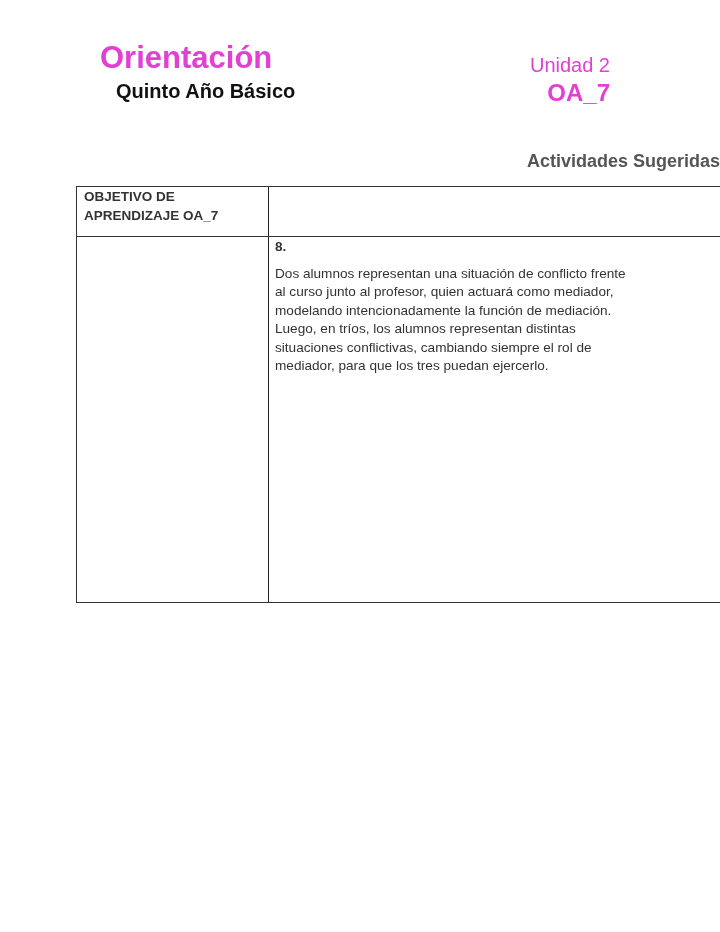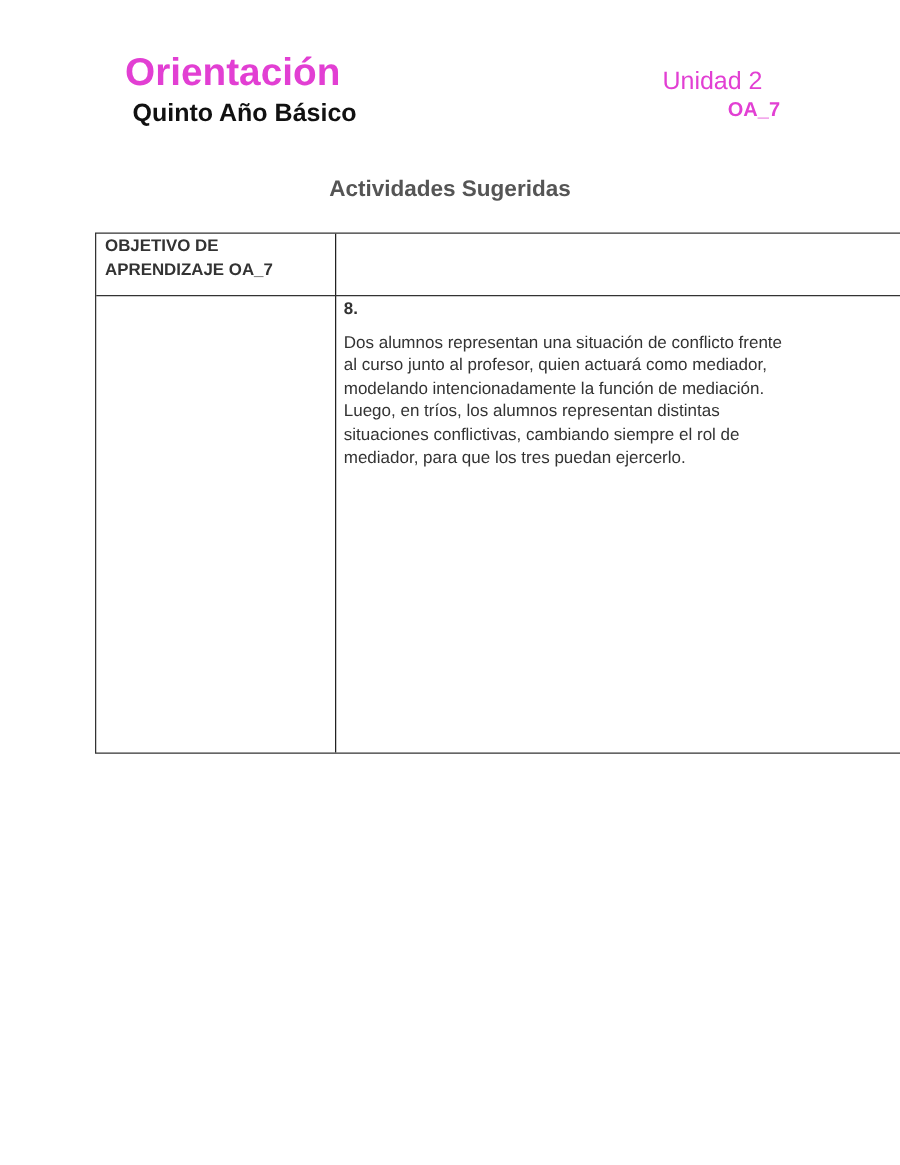--- a/index.html
+++ b/index.html
@@ -4,30 +4,30 @@
   <style>
     html, body { margin: 0; padding: 0; }
     body {
       width: 720px; height: 932px; background: #ffffff; position: relative; overflow: hidden;
       font-family: "Liberation Sans", sans-serif; color: #222222;
     }
     .title {
       position: absolute; left: 100px; top: 42px; font-size: 31px; font-weight: bold; color: #e23fd3; line-height: 1; text-align: center;
     }
     .subtitle {
-      position: absolute; left: 106px; top: 81px; font-size: 20px; font-weight: bold; color: #111111; line-height: 1;
+      position: absolute; left: 116px; top: 81px; font-size: 20px; font-weight: bold; color: #111111; line-height: 1;
     }
     .unit {
       position: absolute; right: 110px; top: 55px; font-size: 20px; font-weight: normal; color: #e23fd3; line-height: 1; text-align: right;
     }
     .oa {
-      position: absolute; right: 96px; top: 81px; font-size: 16px; font-weight: bold; color: #e23fd3; line-height: 1; text-align: right;
+      position: absolute; right: 110px; top: 81px; font-size: 24px; font-weight: bold; color: #e23fd3; line-height: 1; text-align: right;
     }
     .section-title {
-      position: absolute; left: 0; width: 720px; top: 142px; text-align: center;
+      position: absolute; left: 0; width: 720px; top: 152px; text-align: right;
       font-size: 18px; font-weight: bold; color: #555555; line-height: 1;
     }
     .tbl {
       position: absolute; left: 76px; top: 186px; width: 657px; height: 417px;
       border: 1px solid #333333; box-sizing: border-box;
     }
     .vline { position: absolute; left: 191px; top: 0; bottom: 0; width: 0; border-left: 1.5px solid #222222; }
     .hline { position: absolute; left: 0; right: 0; top: 49px; height: 0; border-top: 1px solid #333333; }
     .cell { position: absolute; font-size: 13.5px; line-height: 18.5px; }
     .h1 { left: 7px; top: 1px; width: 180px; font-weight: bold; color: #333333; }

